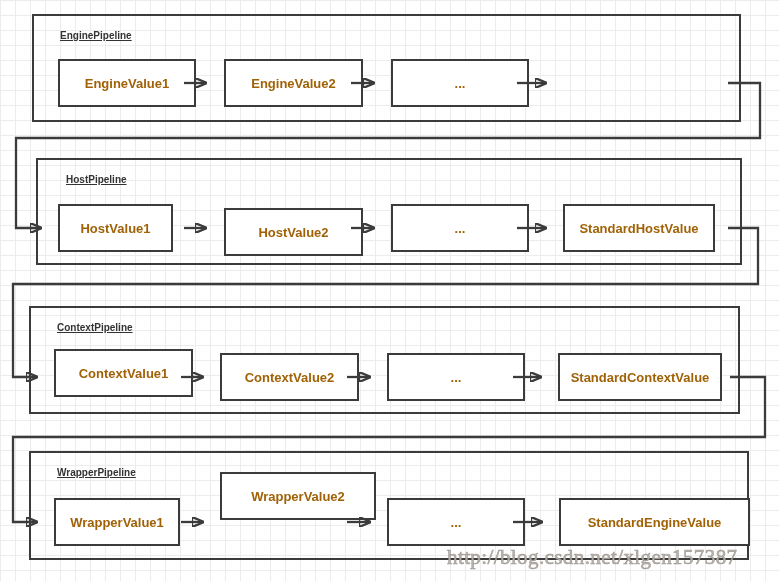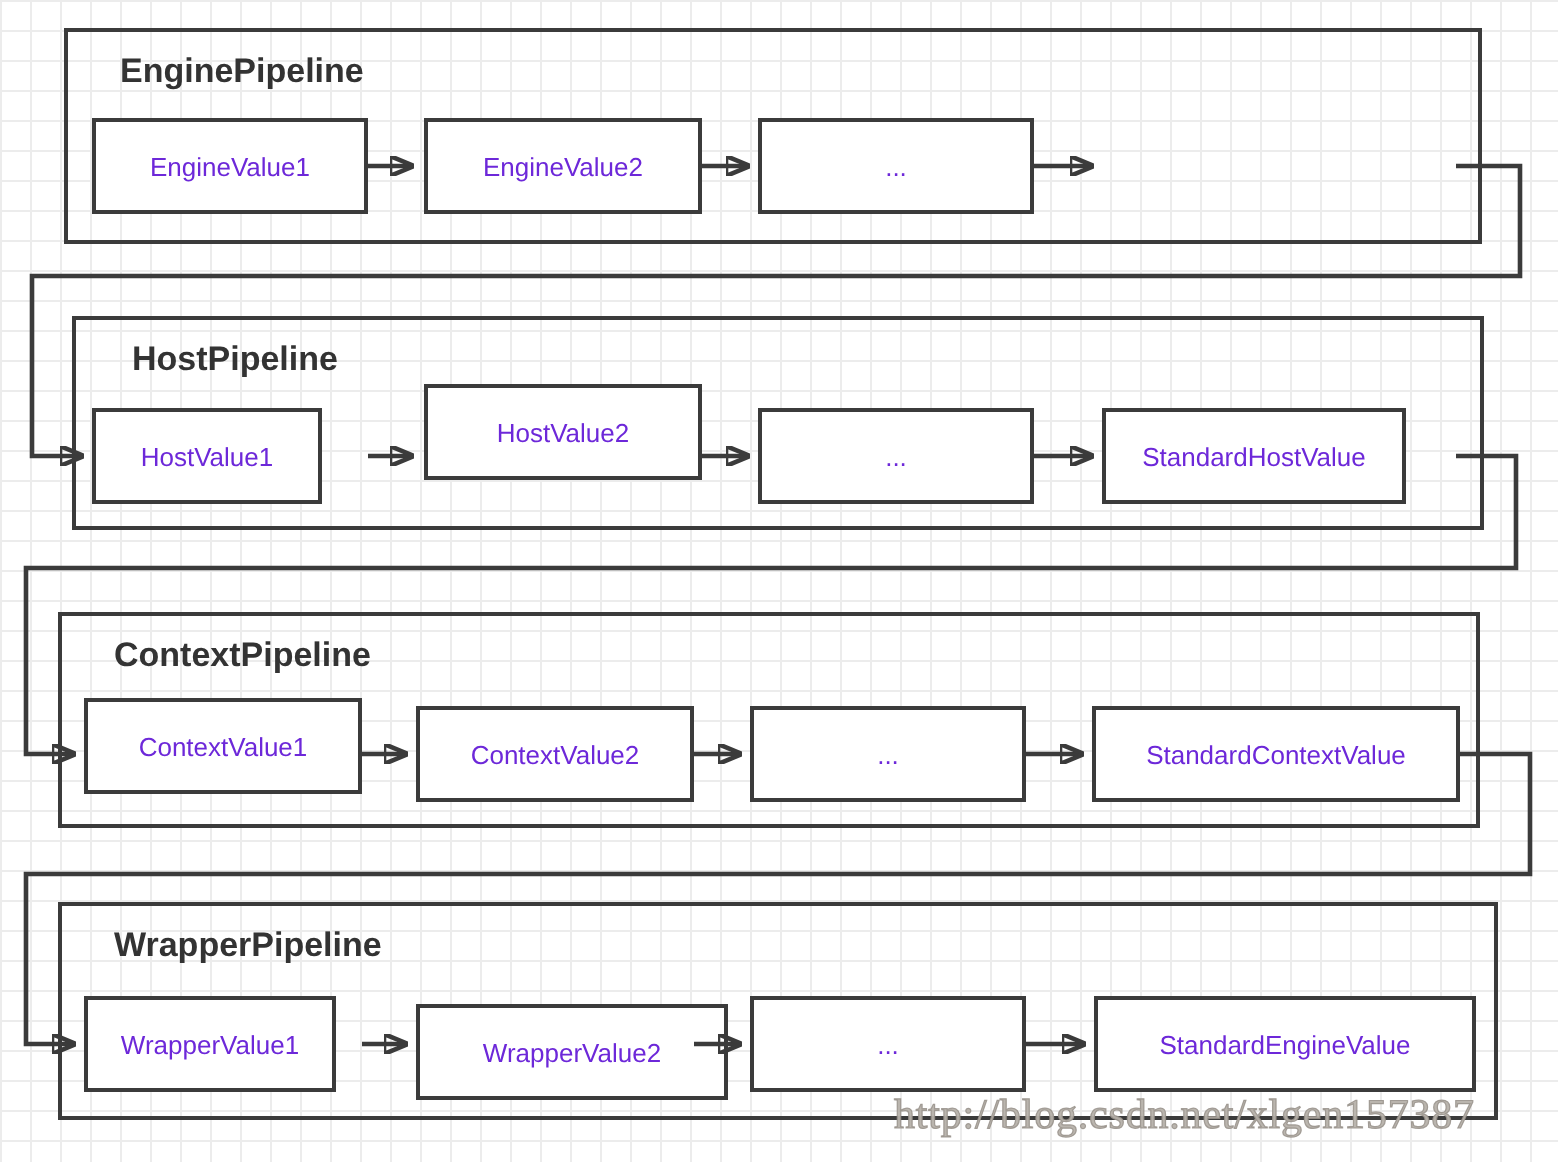--- a/index.html
+++ b/index.html
@@ -10,28 +10,28 @@
       linear-gradient(to right, #ececec 1px, transparent 1px),
       linear-gradient(to bottom, #ececec 1px, transparent 1px);
     background-size:15px 15px;
     font-family:"Liberation Sans", sans-serif;
   }
   .group{
     position:absolute;box-sizing:border-box;
     border:2px solid #3b3b3b;background:transparent;
   }
   .ptitle{
-    position:absolute;font-size:17px;font-weight:bold;color:#333;
-    white-space:nowrap;line-height:15px;
+    position:absolute;font-size:10px;font-weight:bold;color:#333;
+    white-space:nowrap;line-height:15px;text-decoration:underline;
   }
   .stage{
     position:absolute;box-sizing:border-box;height:48px;
     border:2px solid #3b3b3b;background:#ffffff;
     display:flex;align-items:center;justify-content:center;
-    font-size:13px;font-weight:normal;color:#6d28d9;white-space:nowrap;
+    font-size:13px;font-weight:bold;color:#a16207;white-space:nowrap;margin-left:12px;
   }
   .overlay{position:absolute;left:0;top:0;pointer-events:none;}
   .overlay path{stroke:#3b3b3b;stroke-width:2.3;fill:none;}
   .watermark{
     position:absolute;left:447px;top:545px;z-index:5;
     font-family:"Liberation Serif", serif;font-size:21px;letter-spacing:.4px;
     color:rgba(182,177,170,0.95);
     -webkit-text-stroke:0.6px rgba(150,145,138,0.85);
     white-space:nowrap;
   }
@@ -43,35 +43,35 @@
 
   <div class="group" style="left:32px;top:14px;width:709px;height:108px"></div>
   <div class="ptitle" style="left:60px;top:28px">EnginePipeline</div>
   <div class="stage" style="left:46px;top:59px;width:138px">EngineValue1</div>
   <div class="stage" style="left:212px;top:59px;width:139px">EngineValue2</div>
   <div class="stage" style="left:379px;top:59px;width:138px">...</div>
 
   <div class="group" style="left:36px;top:158px;width:706px;height:107px"></div>
   <div class="ptitle" style="left:66px;top:172px">HostPipeline</div>
   <div class="stage" style="left:46px;top:204px;width:115px">HostValue1</div>
-  <div class="stage" style="left:212px;top:192px;width:139px">HostValue2</div>
+  <div class="stage" style="left:212px;top:208px;width:139px">HostValue2</div>
   <div class="stage" style="left:379px;top:204px;width:138px">...</div>
   <div class="stage" style="left:551px;top:204px;width:152px">StandardHostValue</div>
 
   <div class="group" style="left:29px;top:306px;width:711px;height:108px"></div>
   <div class="ptitle" style="left:57px;top:320px">ContextPipeline</div>
   <div class="stage" style="left:42px;top:349px;width:139px">ContextValue1</div>
   <div class="stage" style="left:208px;top:353px;width:139px">ContextValue2</div>
   <div class="stage" style="left:375px;top:353px;width:138px">...</div>
-  <div class="stage" style="left:546px;top:353px;width:184px">StandardContextValue</div>
+  <div class="stage" style="left:546px;top:353px;width:164px">StandardContextValue</div>
 
   <div class="group" style="left:29px;top:451px;width:720px;height:109px"></div>
   <div class="ptitle" style="left:57px;top:465px">WrapperPipeline</div>
   <div class="stage" style="left:42px;top:498px;width:126px">WrapperValue1</div>
-  <div class="stage" style="left:208px;top:502px;width:156px">WrapperValue2</div>
+  <div class="stage" style="left:208px;top:472px;width:156px">WrapperValue2</div>
   <div class="stage" style="left:375px;top:498px;width:138px">...</div>
   <div class="stage" style="left:547px;top:498px;width:191px">StandardEngineValue</div>
 
   <svg class="overlay" width="779" height="581">
     <defs>
       <marker id="arrow" markerUnits="userSpaceOnUse" markerWidth="12" markerHeight="10" viewBox="0 0 12 10" refX="11" refY="5" orient="auto">
         <path d="M0,0 L12,5 L0,10 Z" fill="#3b3b3b" stroke="none" stroke-width="0"></path>
       </marker>
     </defs>
 

